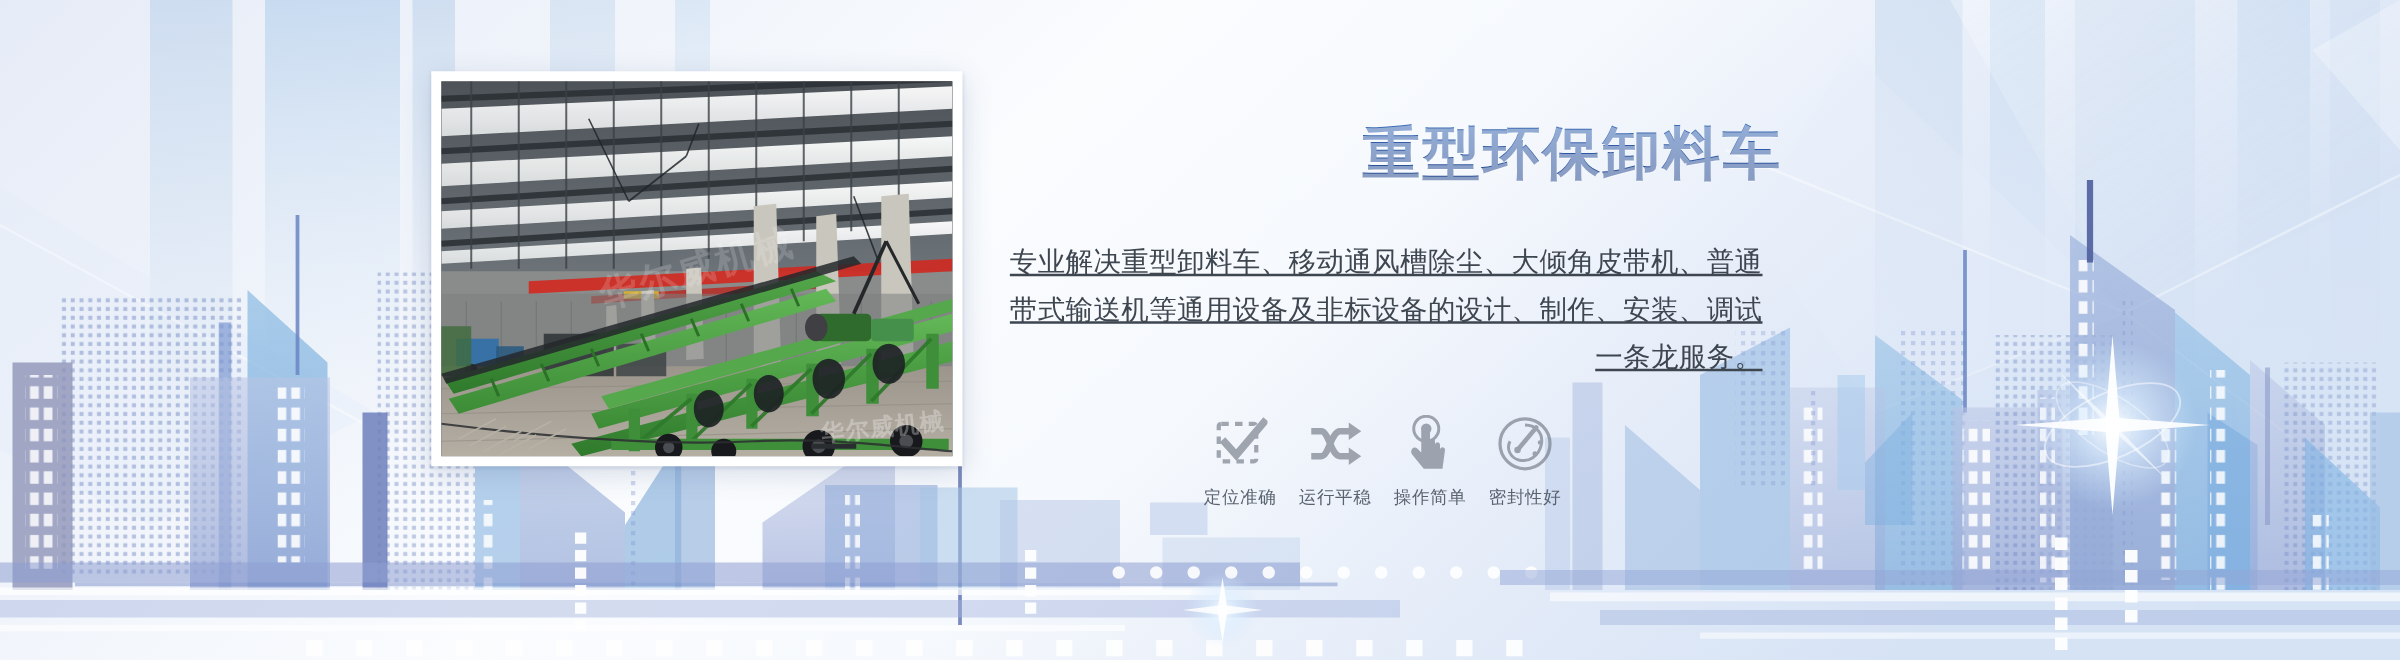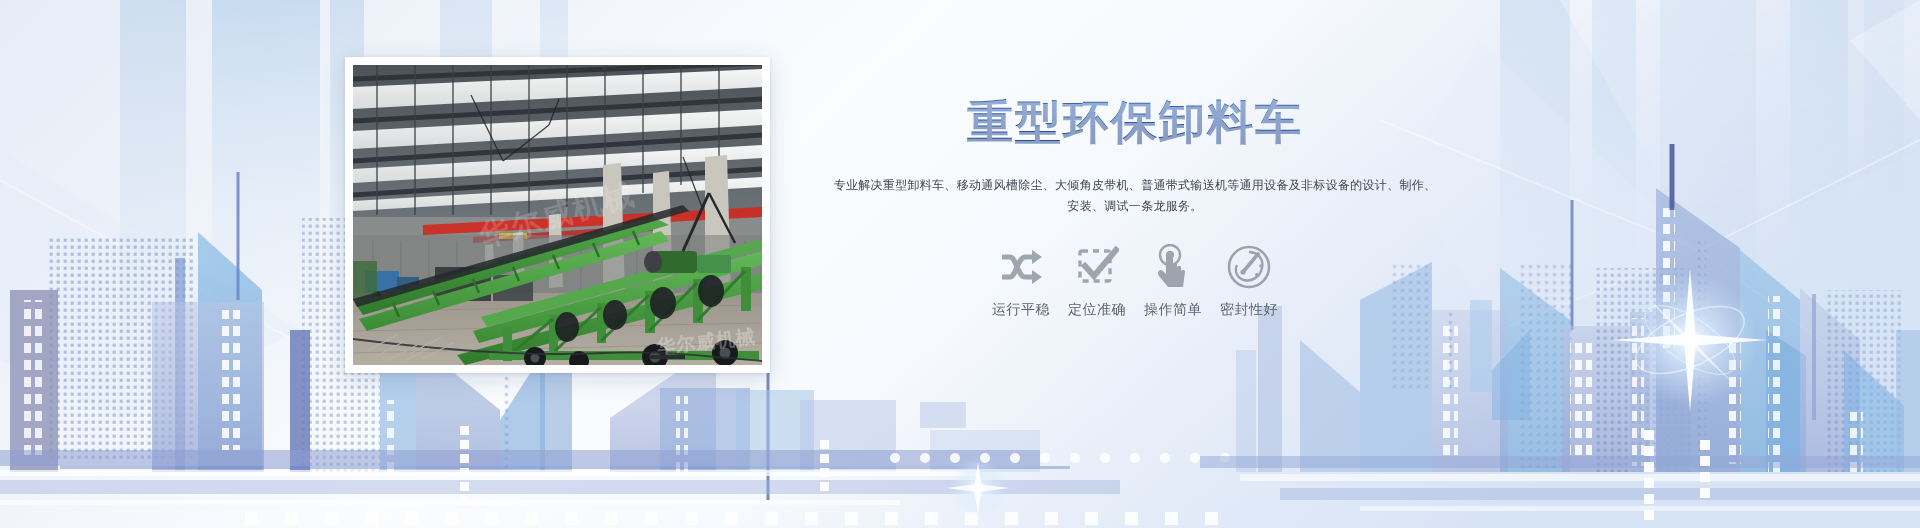--- a/index.html
+++ b/index.html
@@ -35,32 +35,33 @@
     transform:rotate(-16deg); pointer-events:none; font-weight:700;
   }
   .wm2{
     position:absolute; right:6px; bottom:10px;
     color:rgba(255,255,255,.30); font-size:19px; letter-spacing:1px; font-weight:700;
     transform:rotate(-6deg);
   }
 
   
   .content{
-    position:absolute; left:815px; top:96px; width:640px; text-align:center;
+    position:absolute; left:786px; top:96px; width:640px; text-align:right;
   }
   .title{
     font-size:46px; font-weight:700; letter-spacing:2px; line-height:1.15;
     background:linear-gradient(180deg,#3f6fb8 0%,#2d559f 55%,#26488c 100%);
     -webkit-background-clip:text; background-clip:text; color:transparent;
     text-shadow:0 1px 0 rgba(255,255,255,.45);
   }
   .subtitle{
-    margin-top:26px;
-    font-size:12px; line-height:1.72; color:#3e4650; letter-spacing:.3px;
+    margin-top:42px;
+    font-size:22px; line-height:1.72; color:#3e4650; letter-spacing:.3px;
     padding:0 16px;
+    text-decoration:underline;
   }
   .features{
     margin-top:26px; display:flex; justify-content:center; gap:0px;
   }
   .feature{
     width:76px; display:flex; flex-direction:column; align-items:center; gap:9px;
   }
   .feature .ico{
     width:50px;height:50px;display:flex;align-items:center;justify-content:center;
     opacity:.62;
@@ -523,37 +524,37 @@
 
     <h1 class="title">重型环保卸料车</h1>
 
     <p class="subtitle">专业解决重型卸料车、移动通风槽除尘、大倾角皮带机、普通带式输送机等通用设备及非标设备的设计、制作、安装、调试一条龙服务。</p>
 
     <div class="features">
 
       <div class="feature">
         <span class="ico">
           <svg width="44" height="44" viewBox="0 0 44 44">
+            <rect x="5" y="6" width="30" height="30" rx="2" fill="none" stroke="#6d7480" stroke-width="3.4" stroke-dasharray="6 5"></rect>
+            <path d="M10 21 L19 31 L41 5" fill="none" stroke="#6d7480" stroke-width="6" stroke-linecap="square" stroke-linejoin="miter"></path>
+          </svg>
+        </span>
+        <span class="lbl">定位准确</span>
+      </div>
+
+      <div class="feature">
+        <span class="ico">
+          <svg width="44" height="44" viewBox="0 0 44 44">
             <path d="M3 12 H11 C17 12 19 32 26 32 H36" fill="none" stroke="#6d7480" stroke-width="5.2" stroke-linecap="butt"></path>
             <path d="M3 32 H11 C17 32 19 12 26 12 H36" fill="none" stroke="#6d7480" stroke-width="5.2" stroke-linecap="butt"></path>
             <polygon points="33,5 43,12 33,19" fill="#6d7480"></polygon>
             <polygon points="33,25 43,32 33,39" fill="#6d7480"></polygon>
           </svg>
         </span>
         <span class="lbl">运行平稳</span>
-      </div>
-
-      <div class="feature">
-        <span class="ico">
-          <svg width="44" height="44" viewBox="0 0 44 44">
-            <rect x="5" y="6" width="30" height="30" rx="2" fill="none" stroke="#6d7480" stroke-width="3.4" stroke-dasharray="6 5"></rect>
-            <path d="M10 21 L19 31 L41 5" fill="none" stroke="#6d7480" stroke-width="6" stroke-linecap="square" stroke-linejoin="miter"></path>
-          </svg>
-        </span>
-        <span class="lbl">定位准确</span>
       </div>
 
 
       <div class="feature">
         <span class="ico">
           <svg width="44" height="46" viewBox="0 0 44 46">
             <circle cx="19" cy="11" r="10" fill="none" stroke="#6d7480" stroke-width="2.4"></circle>
             <circle cx="19" cy="11" r="4.2" fill="#6d7480"></circle>
             <path d="M15 13 L15 30 L12 27 C9 24 5 28 8 32 L17 43 L32 43 L34 28
                      C34 25 30 25 30 28 L30 24 C30 21 26 21 26 24 L26 21

